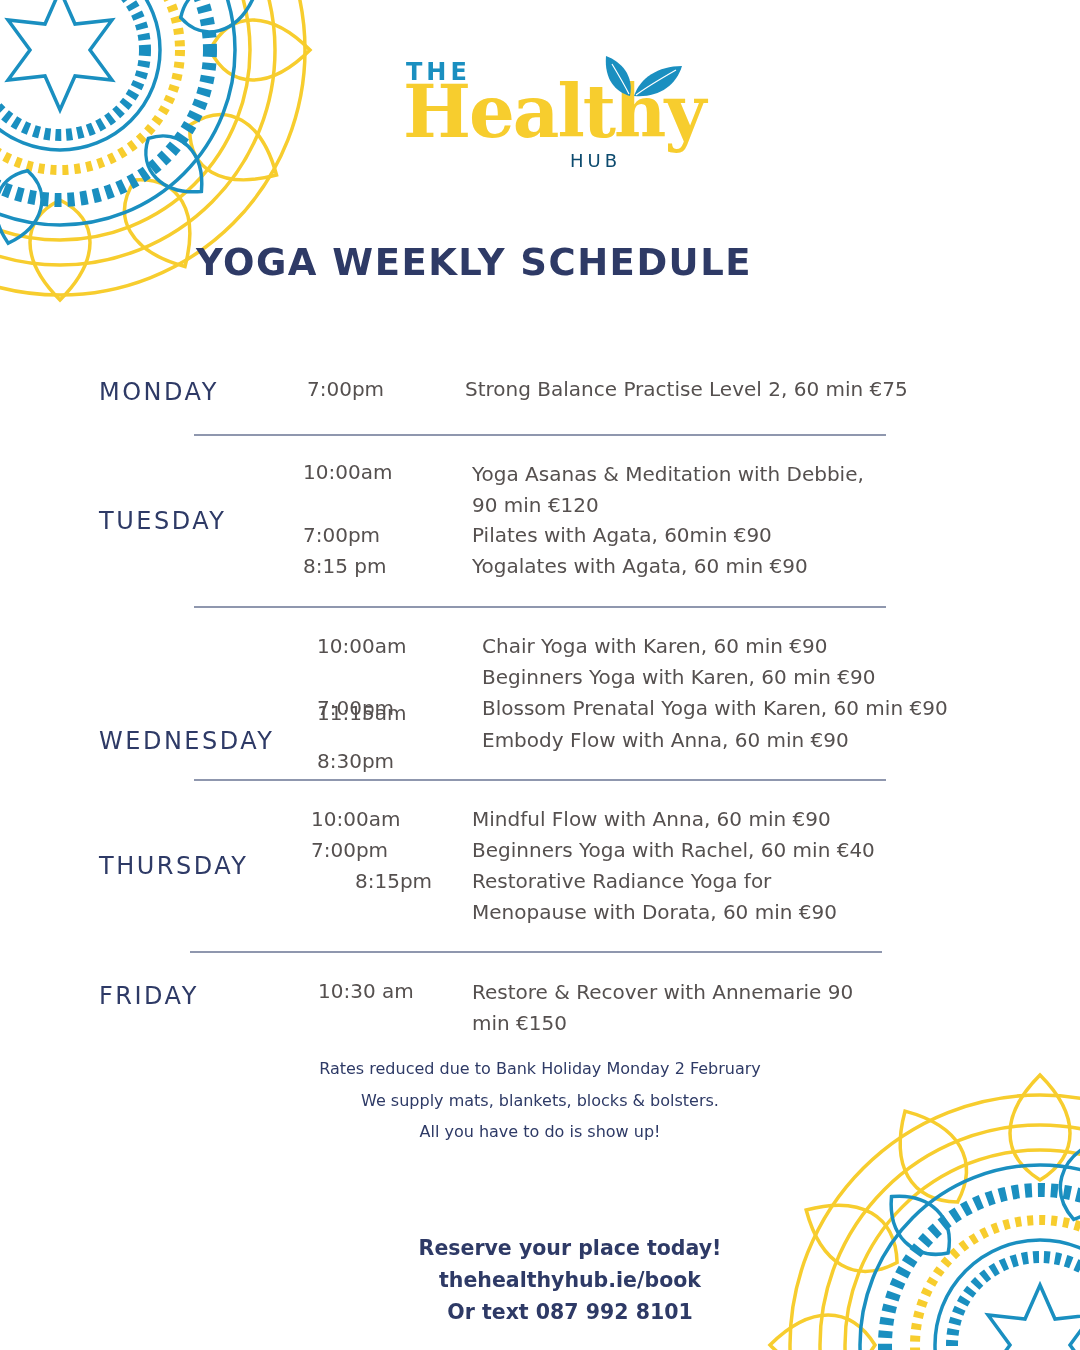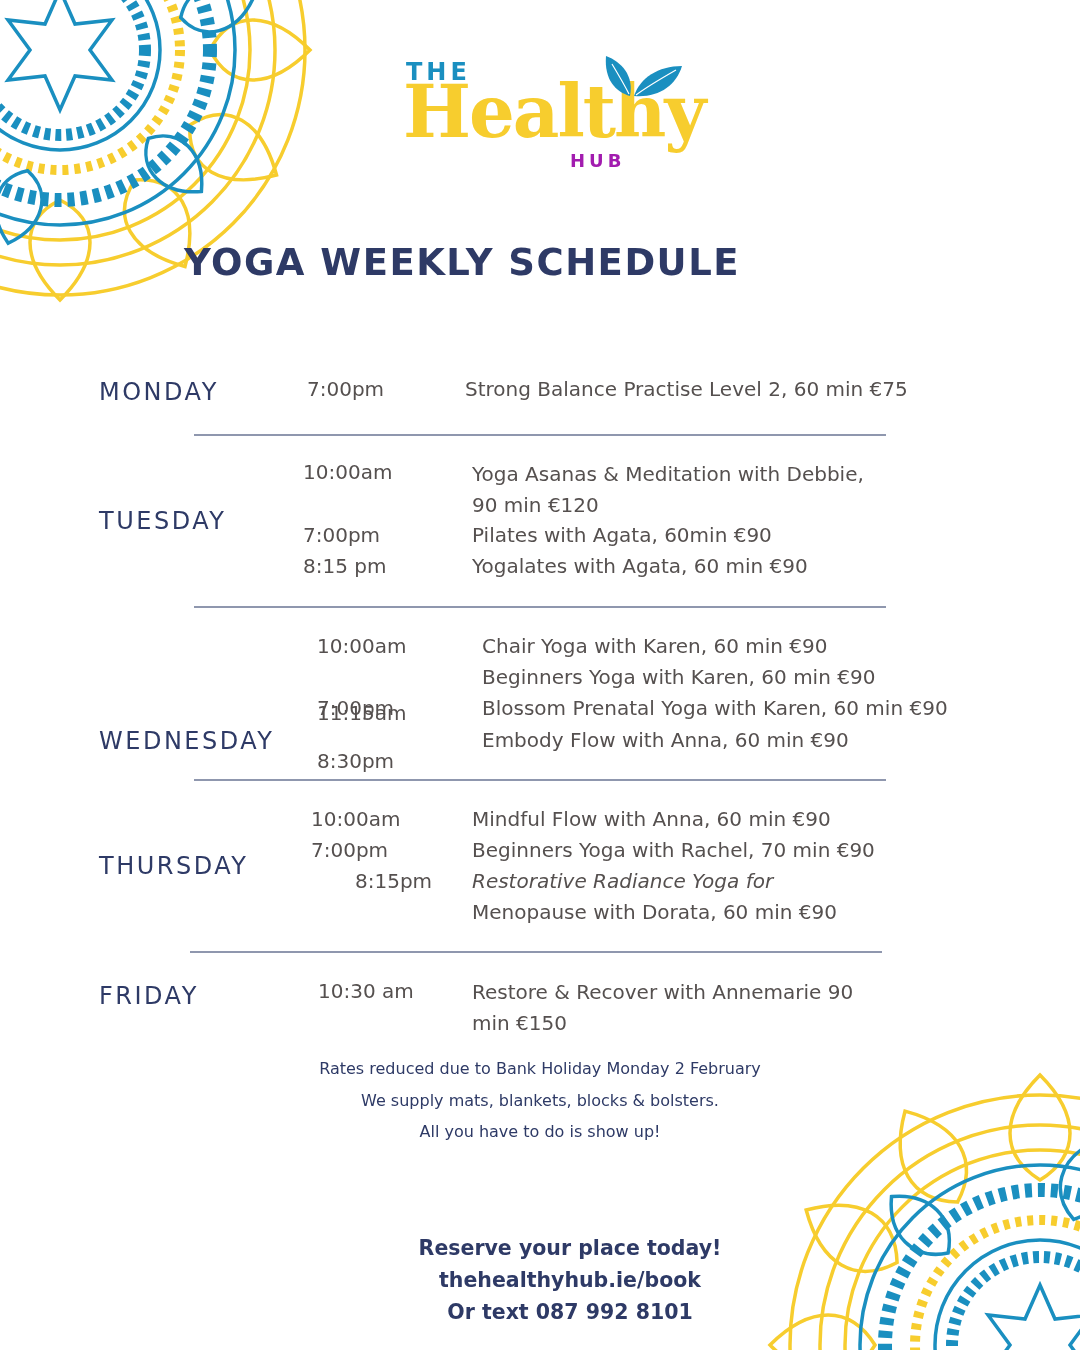--- a/index.html
+++ b/index.html
@@ -8,25 +8,25 @@
     background: #ffffff;
     font-family: "DejaVu Sans", sans-serif;
   }
   .mandala { position: absolute; }
   .mandala-tl { left: -200px; top: -210px; width: 520px; height: 520px; }
   .mandala-br { left: 760px; top: 1065px; width: 560px; height: 560px; }
 
   .logo { position: absolute; left: 400px; top: 50px; width: 290px; height: 130px; }
   .logo-the { position: absolute; left: 6px; top: 8px; font-family: "DejaVu Sans", sans-serif; font-weight: bold; font-size: 24px; letter-spacing: 4px; color: #1a8fc0; text-align: right; }
   .logo-healthy { position: absolute; left: 3px; top: 26px; font-family: "DejaVu Serif", serif; font-weight: bold; font-size: 72px; letter-spacing: -2px; color: #f7cd2e; line-height: 1; }
-  .logo-hub { position: absolute; left: 170px; top: 100px; font-family: "DejaVu Sans", sans-serif; font-weight: bold; font-size: 18px; letter-spacing: 4px; color: #a21caf; }
+  .logo-hub { position: absolute; left: 170px; top: 100px; font-family: "DejaVu Sans", sans-serif; font-weight: normal; font-size: 18px; letter-spacing: 4px; color: #0c4a6e; }
   .logo-leaf { position: absolute; left: 196px; top: 2px; width: 90px; height: 48px; }
 
   .title { position: absolute; left: 0; width: 924px; text-align: center; top: 240px;
-    font-family: "DejaVu Sans", sans-serif; font-weight: bold; font-size: 37px; color: #2e3a66; line-height: 46px; letter-spacing: 1.5px; }
+    font-family: "DejaVu Sans", sans-serif; font-weight: bold; font-size: 37px; color: #2e3a66; line-height: 46px; letter-spacing: 1.5px; padding-left: 12px; }
 
   .day { position: absolute; left: 99px; font-family: "DejaVu Sans", sans-serif; font-size: 24px; color: #2e3a66; letter-spacing: 2.5px; }
   .time { position: absolute; font-family: "DejaVu Sans", sans-serif; font-size: 20px; color: #55504f; line-height: 31px; }
   .cls { position: absolute; font-family: "DejaVu Sans", sans-serif; font-size: 20px; color: #55504f; line-height: 31px; white-space: nowrap; }
   .divider { position: absolute; height: 2px; background: #8f97ae; }
 
   .note { position: absolute; left: 0; width: 1080px; text-align: center; top: 1053px;
     font-family: "DejaVu Sans", sans-serif; font-size: 16px; color: #2e3a66; line-height: 31.5px; }
   .cta { position: absolute; left: 0; width: 1080px; text-align: center; top: 1232px;
     font-family: "DejaVu Sans", sans-serif; font-weight: bold; font-size: 20.5px; color: #2e3a66; line-height: 32px; padding-left: 30px; }
@@ -144,23 +144,23 @@
 <div class="time" style="left:317px; top:693px;">7:00pm</div>
 <div class="cls" style="left:482px; top:693px;">Blossom Prenatal Yoga with Karen, 60 min €90</div>
 <div class="time" style="left:317px; top:746px;">8:30pm</div>
 <div class="cls" style="left:482px; top:725px;">Embody Flow with Anna, 60 min €90</div>
 <div class="divider" style="left:194px; top:779px; width:692px;"></div>
 
 <div class="day" style="top:852px;">THURSDAY</div>
 <div class="time" style="left:311px; top:804px;">10:00am</div>
 <div class="cls" style="left:472px; top:804px;">Mindful Flow with Anna, 60 min €90</div>
 <div class="time" style="left:311px; top:835px;">7:00pm</div>
-<div class="cls" style="left:472px; top:835px;">Beginners Yoga with Rachel, 70 min €90</div>
+<div class="cls" style="left:472px; top:835px;">Beginners Yoga with Rachel, 60 min €40</div>
 <div class="time" style="left:311px; top:866px;margin-left:44px;">8:15pm</div>
-<div class="cls" style="left:472px; top:866px;font-style:italic;">Restorative Radiance Yoga for</div>
+<div class="cls" style="left:472px; top:866px;">Restorative Radiance Yoga for</div>
 <div class="cls" style="left:472px; top:897px;">Menopause with Dorata, 60 min €90</div>
 <div class="divider" style="left:190px; top:951px; width:692px;"></div>
 
 <div class="day" style="top:982px;">FRIDAY</div>
 <div class="time" style="left:318px; top:976px;">10:30 am</div>
 <div class="cls" style="left:472px; top:977px;">Restore &amp; Recover with Annemarie 90</div>
 <div class="cls" style="left:472px; top:1008px;">min €150</div>
 
 <div class="note">
   <span class="line">Rates reduced due to Bank Holiday Monday 2 February</span>

